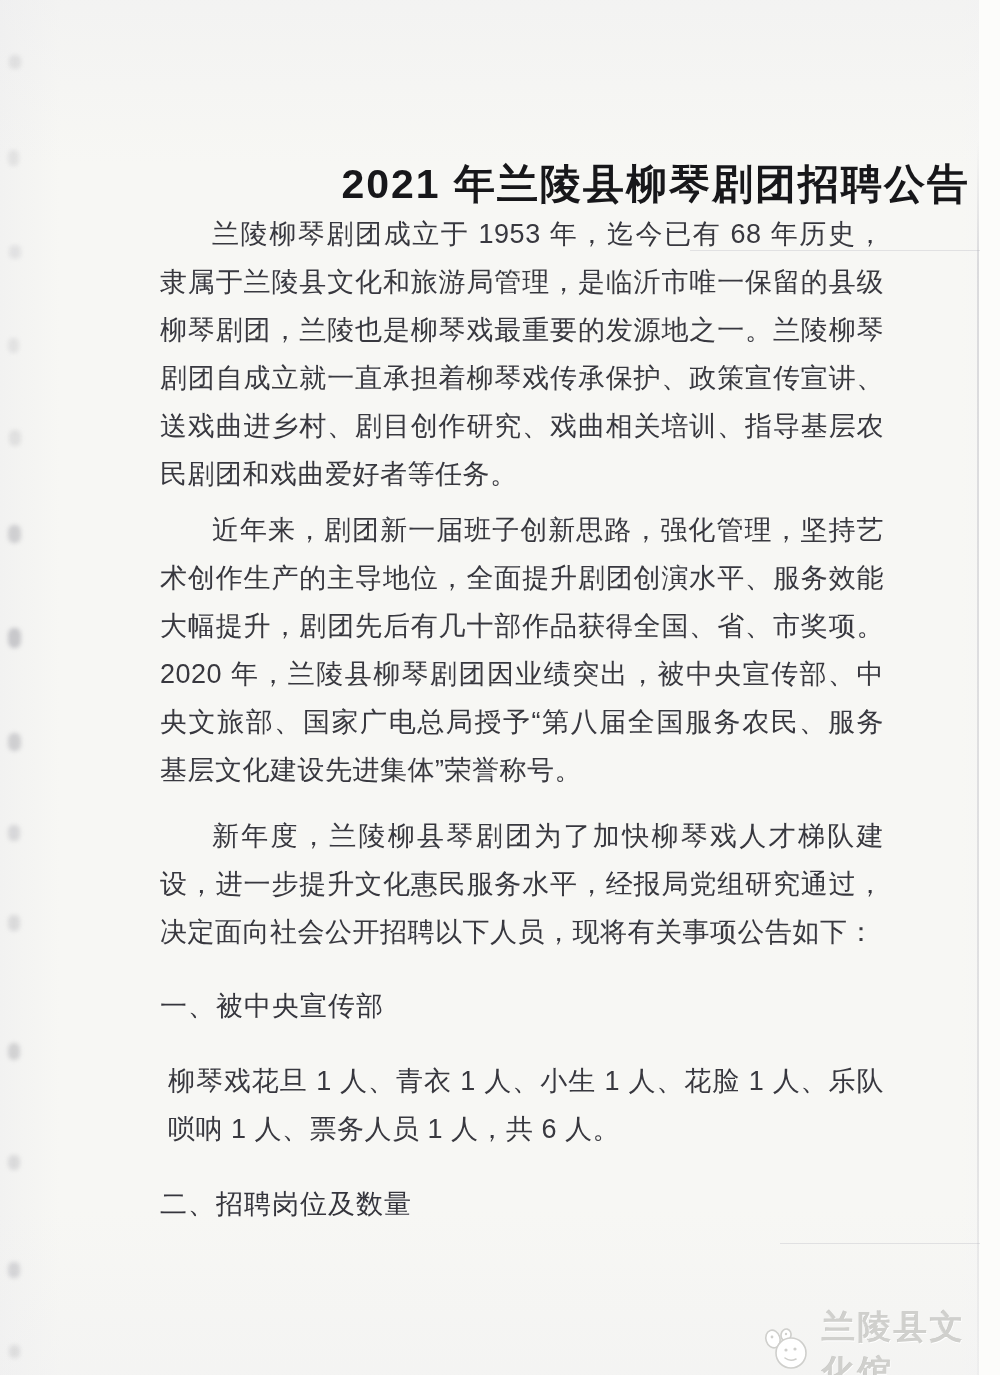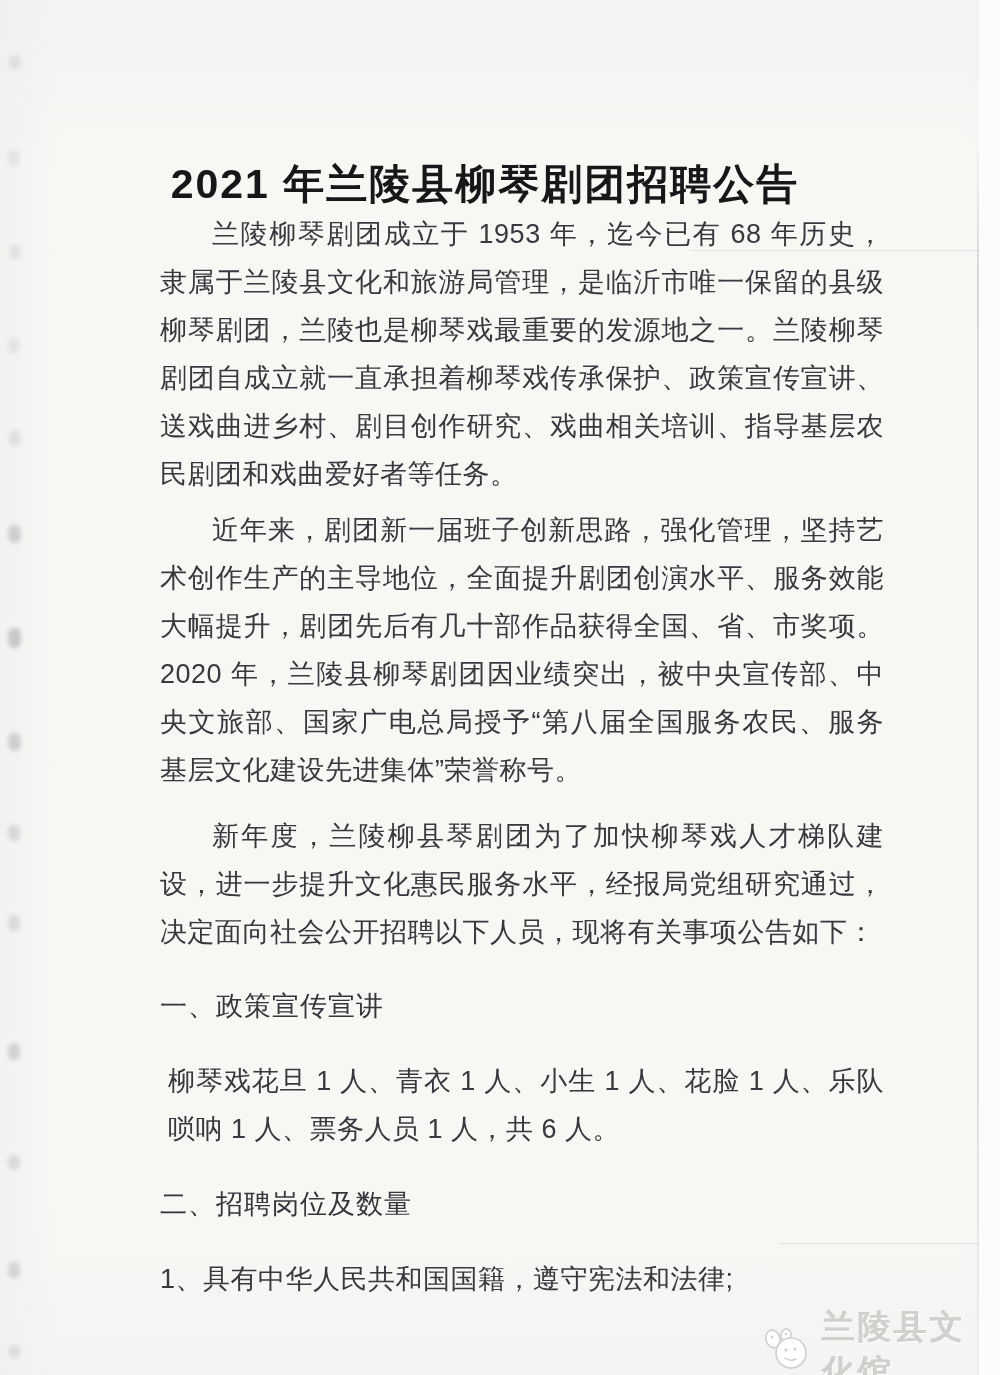--- a/index.html
+++ b/index.html
@@ -12,21 +12,21 @@
   }
   
   .paper {
     position: absolute; inset: 0;
     background:
       linear-gradient(180deg, rgba(235,235,238,0.35) 0%, rgba(255,255,255,0) 12%, rgba(255,255,255,0) 88%, rgba(238,238,240,0.35) 100%),
       linear-gradient(90deg, rgba(230,230,234,0.30) 0%, rgba(255,255,255,0) 6%, rgba(255,255,255,0) 96%, rgba(244,244,246,0.5) 100%);
   }
   .doc-title {
     position: absolute; top: 130px; left: 0; right: 30px;
-    text-align: center;
+    text-align: right;
     font-size: 41px; font-weight: bold;
     letter-spacing: 2px;
     color: #17171a;
   }
   .content {
     position: absolute; top: 210px; left: 160px; width: 724px;
     color: #38383f;
   }
   .para {
     font-size: 27px; line-height: 48px;
@@ -106,25 +106,24 @@
 <div class="crease" style="left:690px; top:250px; width:290px;"></div>
 <div class="crease" style="left:780px; top:1243px; width:200px;"></div>
 
 <h1 class="doc-title">2021 年兰陵县柳琴剧团招聘公告</h1>
 
 <div class="content">
   <p class="para p1">兰陵柳琴剧团成立于 1953 年，迄今已有 68 年历史，隶属于兰陵县文化和旅游局管理，是临沂市唯一保留的县级柳琴剧团，兰陵也是柳琴戏最重要的发源地之一。兰陵柳琴剧团自成立就一直承担着柳琴戏传承保护、政策宣传宣讲、送戏曲进乡村、剧目创作研究、戏曲相关培训、指导基层农民剧团和戏曲爱好者等任务。</p>
   <p class="para p2">近年来，剧团新一届班子创新思路，强化管理，坚持艺术创作生产的主导地位，全面提升剧团创演水平、服务效能大幅提升，剧团先后有几十部作品获得全国、省、市奖项。2020 年，兰陵县柳琴剧团因业绩突出，被中央宣传部、中央文旅部、国家广电总局授予“第八届全国服务农民、服务基层文化建设先进集体”荣誉称号。</p>
   <p class="para p3">新年度，兰陵柳县琴剧团为了加快柳琴戏人才梯队建设，进一步提升文化惠民服务水平，经报局党组研究通过，决定面向社会公开招聘以下人员，现将有关事项公告如下：</p>
 
-  <p class="sec-heading">一、政策宣传宣讲</p>
+  <p class="sec-heading">一、被中央宣传部</p>
   <p class="sec-body">柳琴戏花旦 1 人、青衣 1 人、小生 1 人、花脸 1 人、乐队唢呐 1 人、票务人员 1 人，共 6 人。</p>
 
   <p class="sec-heading">二、招聘岗位及数量</p>
-  <p class="sec-item">1、具有中华人民共和国国籍，遵守宪法和法律;</p>
 </div>
 
 <div class="watermark">
   <span style="display:inline-block; line-height:0;">
     <svg width="54" height="46" viewBox="0 0 54 46">
       <g fill="#ffffff" stroke="#cfcfcc" stroke-width="1.6">
         <ellipse cx="11" cy="12" rx="7" ry="9" transform="rotate(-18 11 12)"></ellipse>
         <ellipse cx="24" cy="8" rx="5" ry="6" transform="rotate(12 24 8)"></ellipse>
         <circle cx="29" cy="26" r="15"></circle>
       </g>

